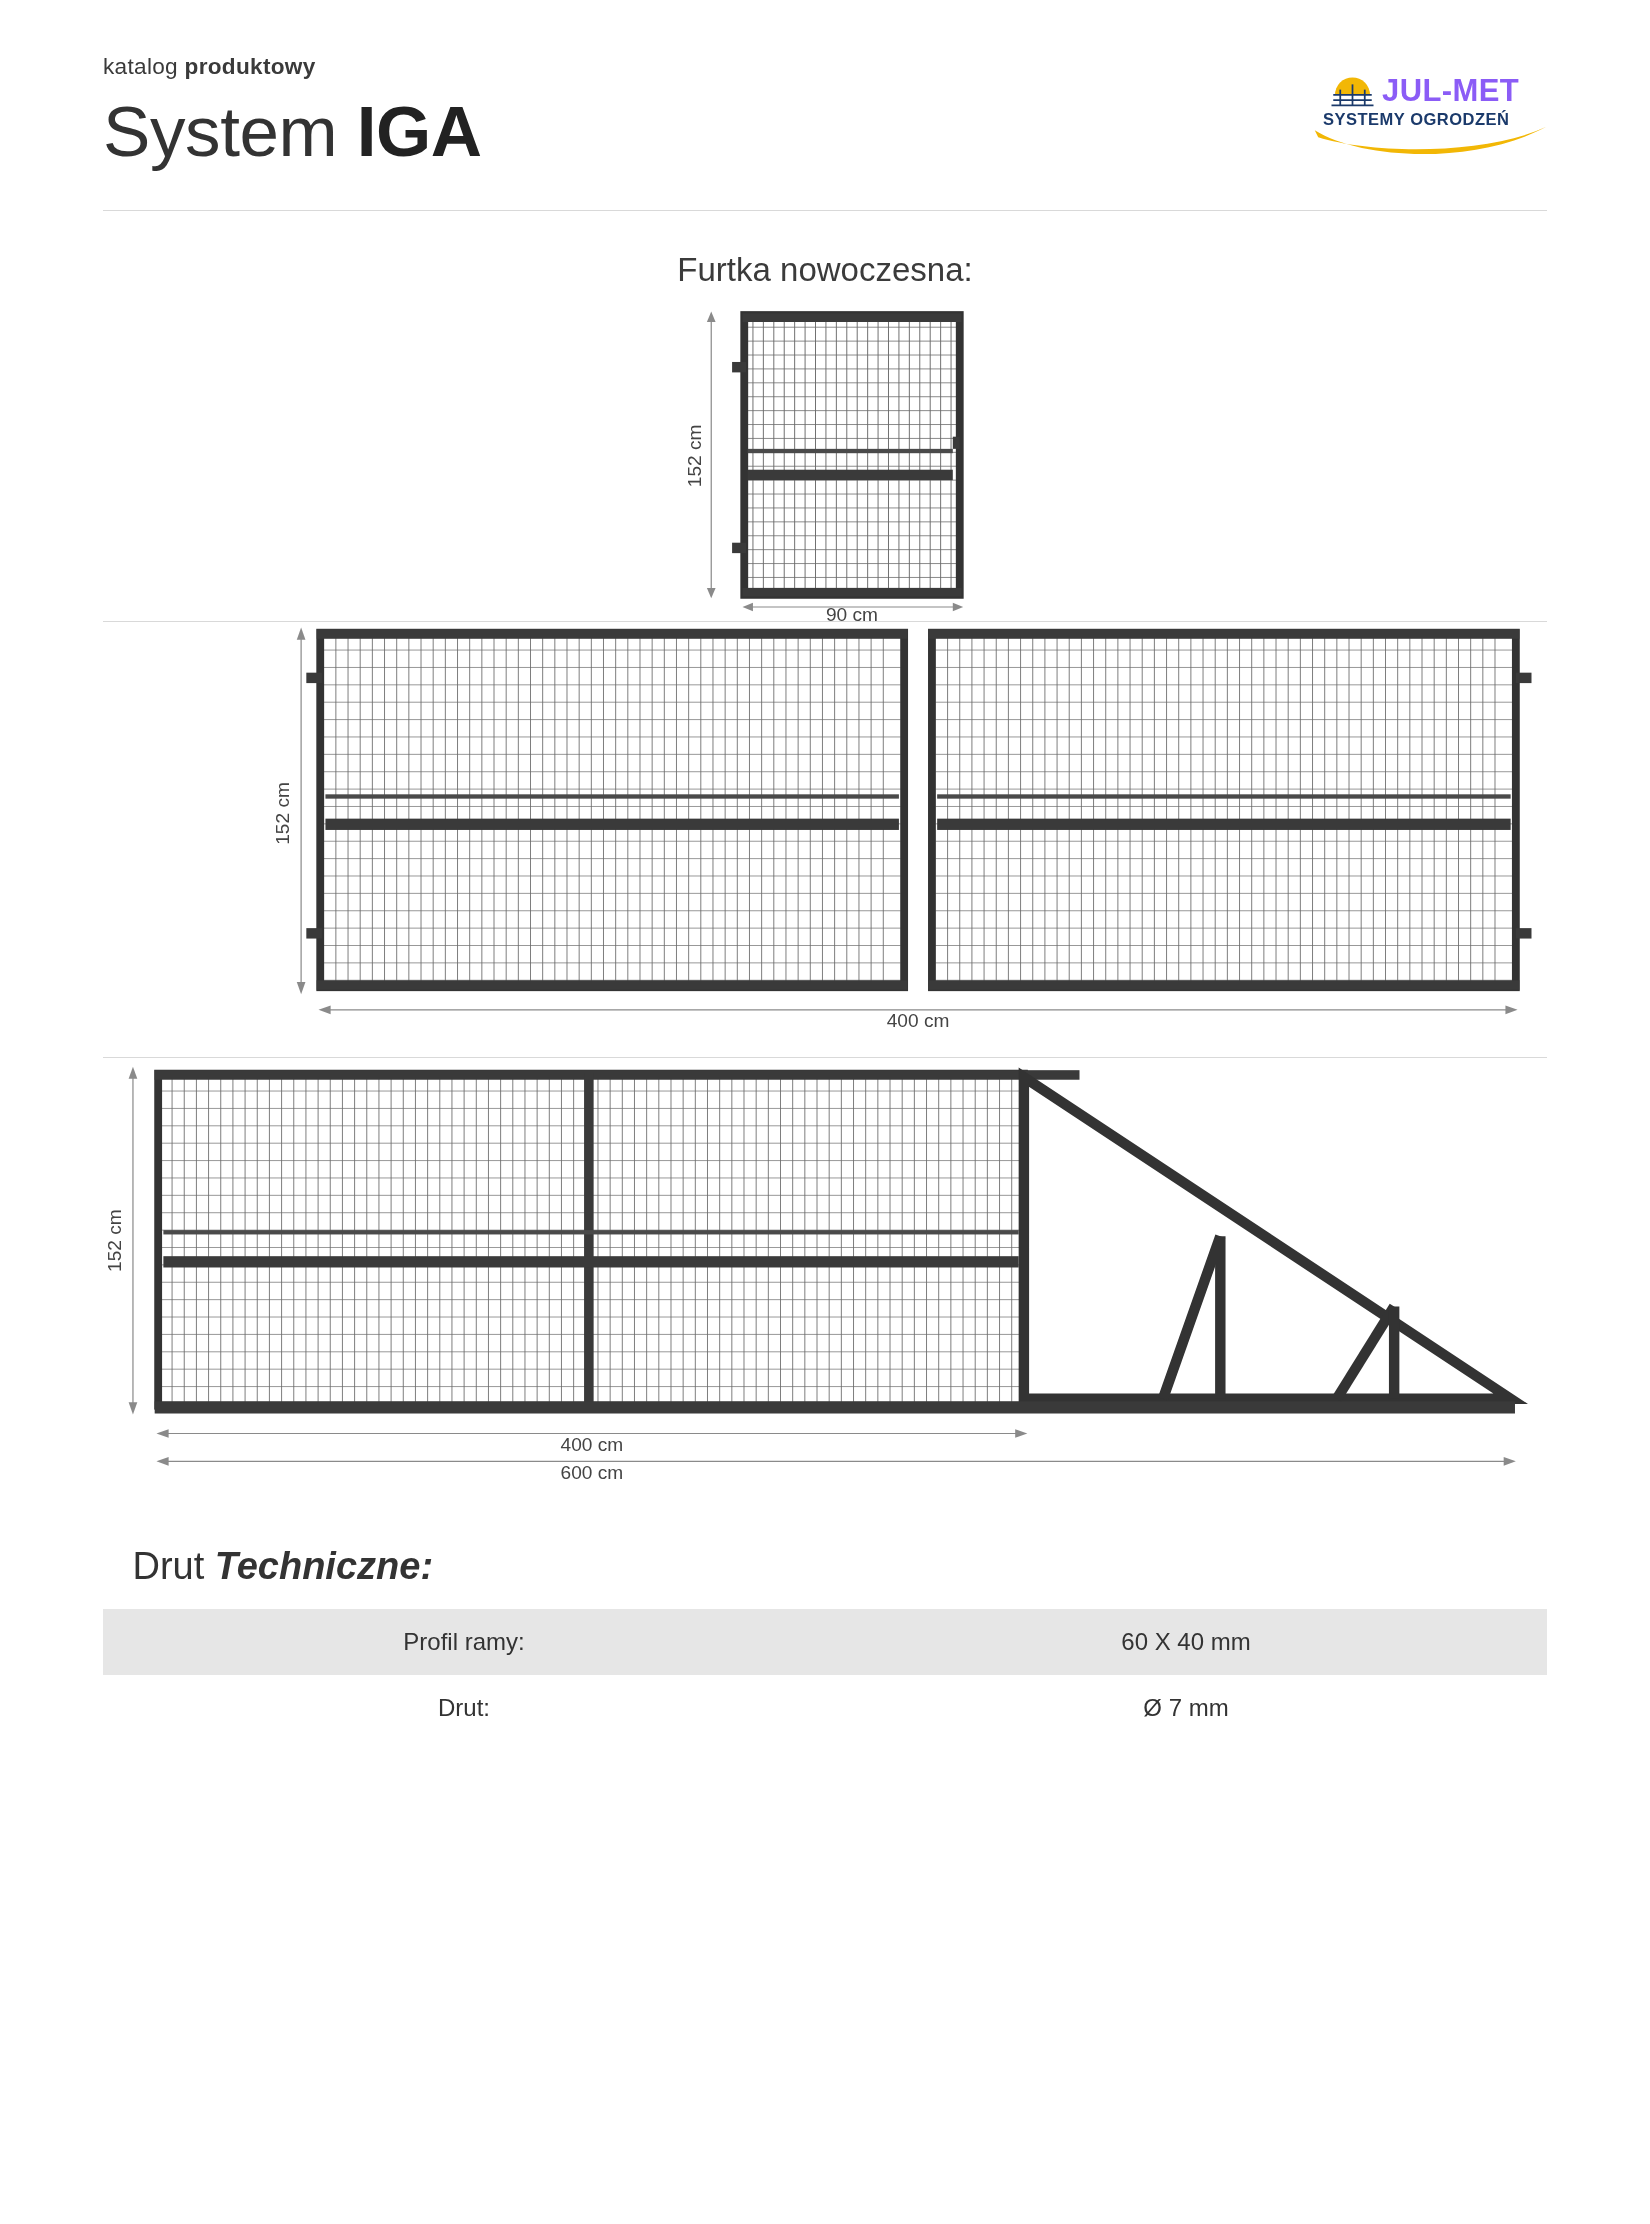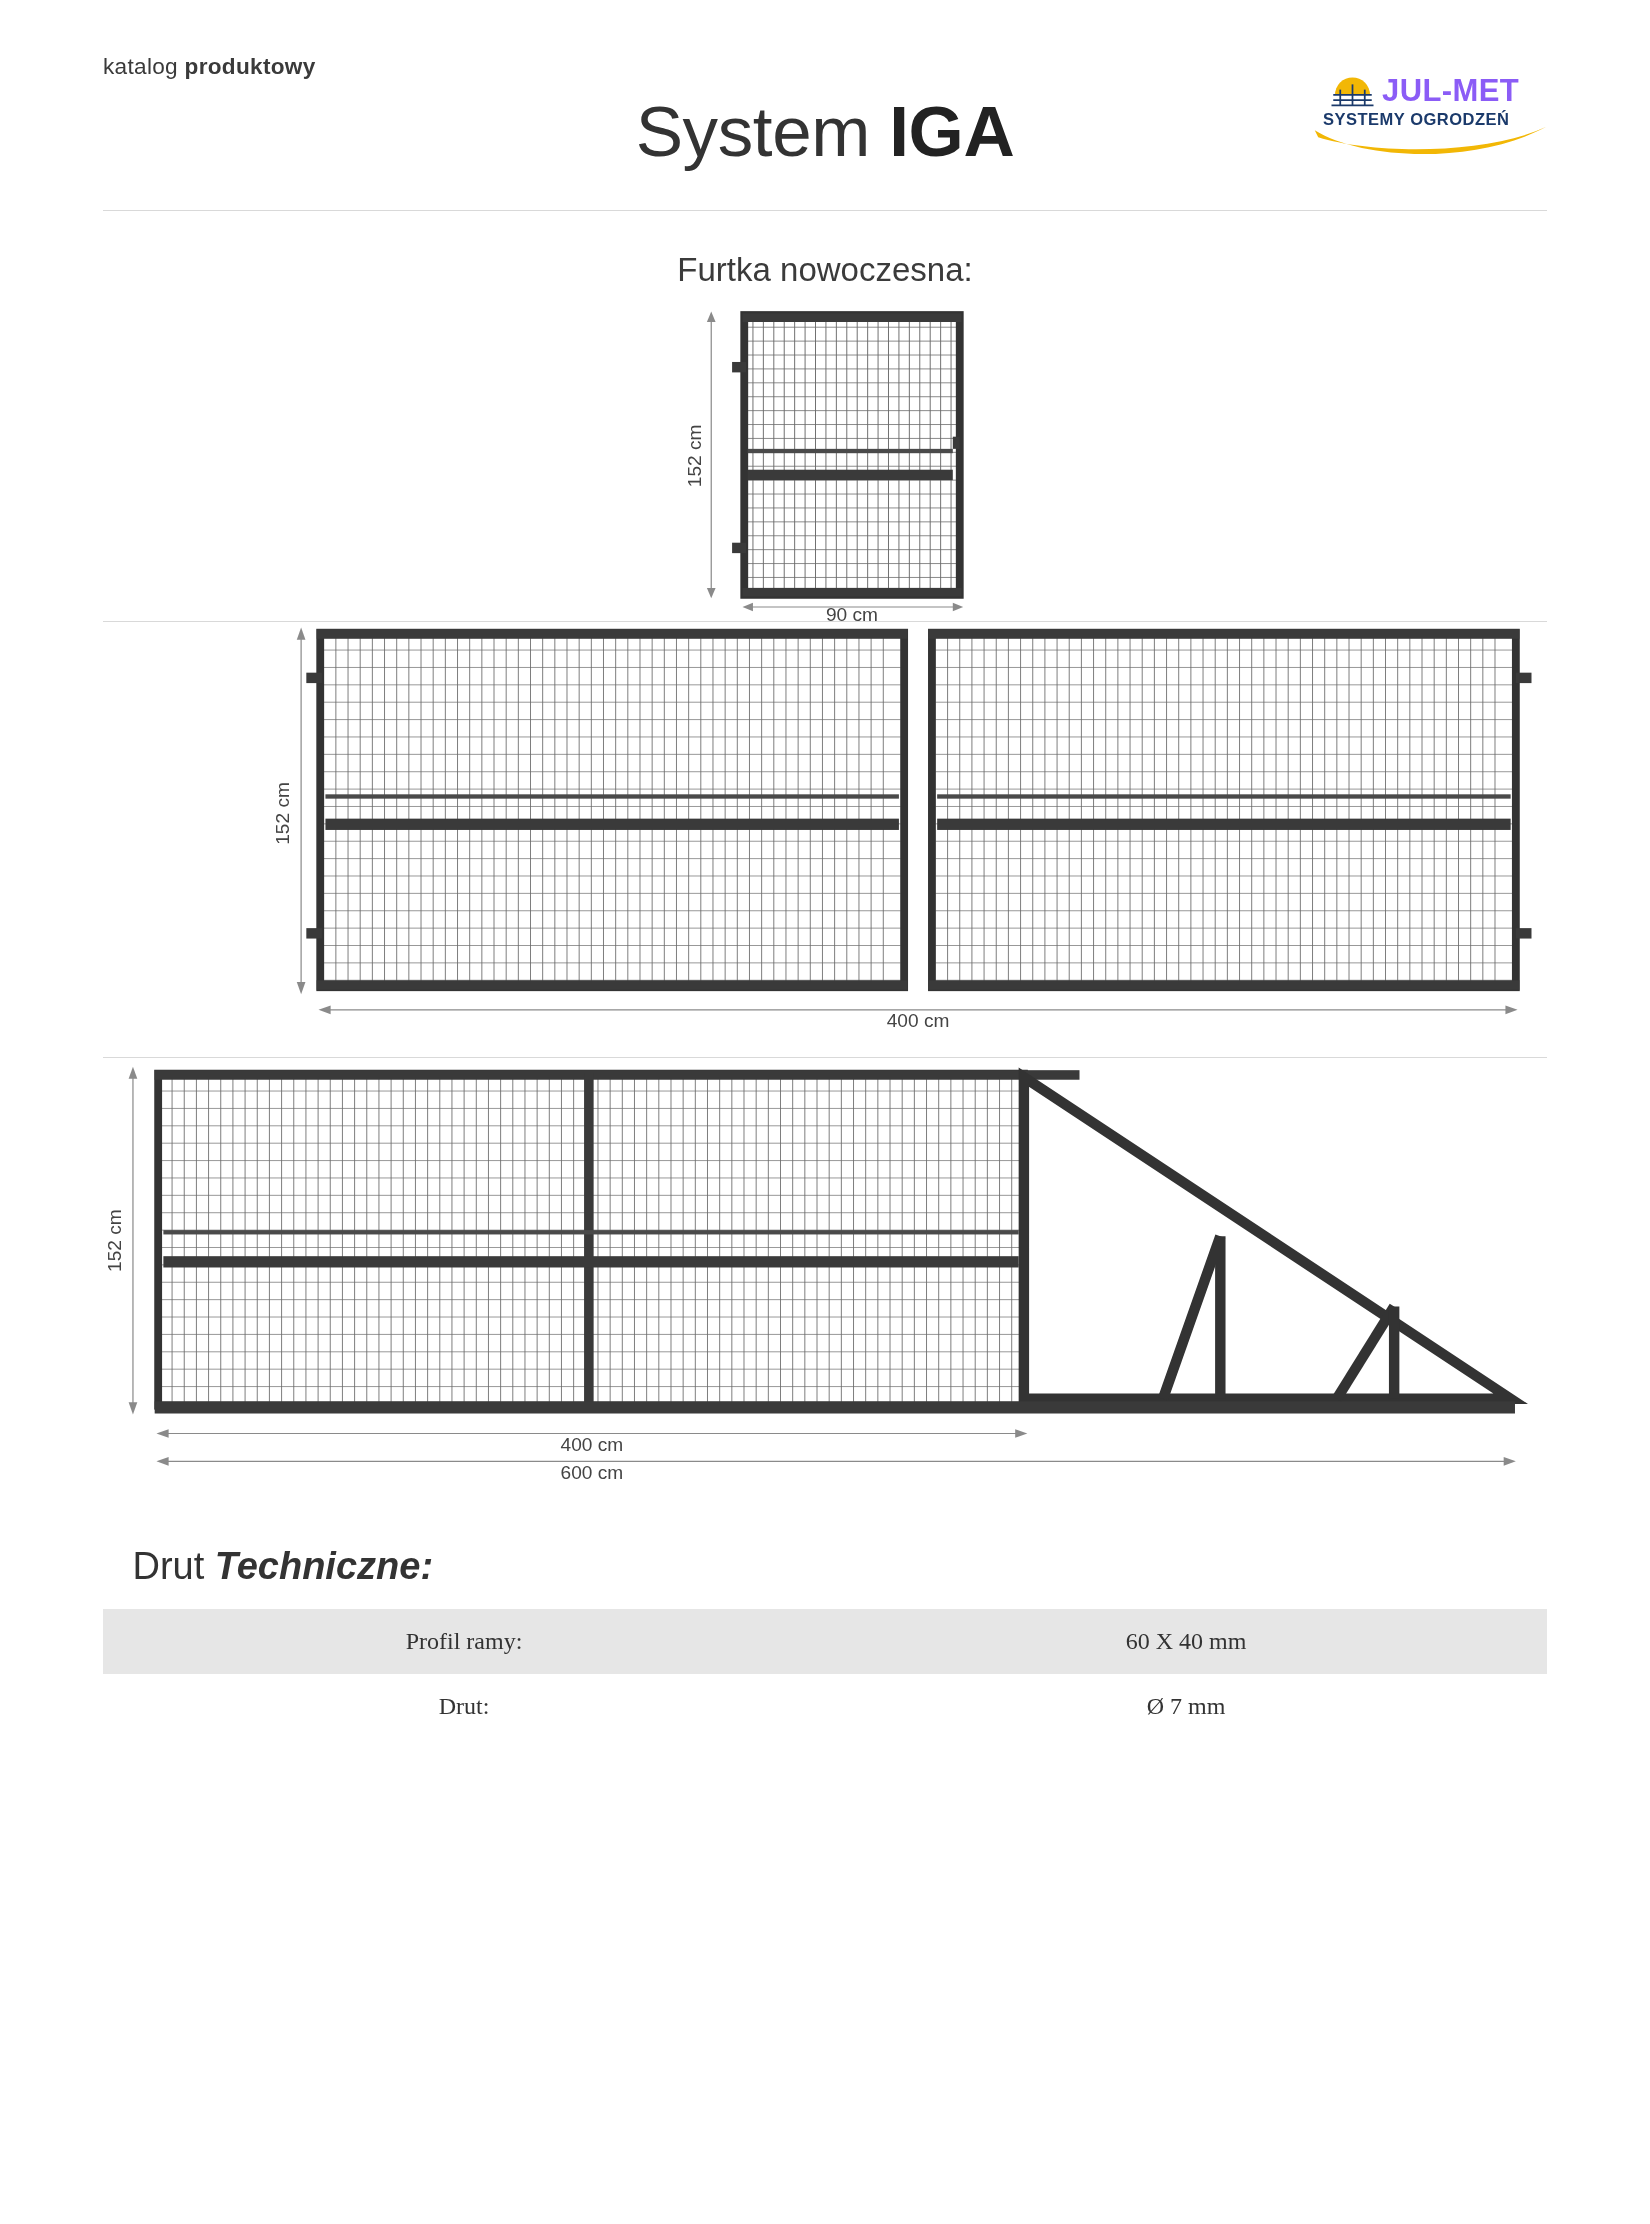--- a/index.html
+++ b/index.html
@@ -36,21 +36,20 @@
     font-weight: 400;
   }
   .kicker b { font-weight: 700; }
   .maintitle {
     margin-top: 15.6px;
     font-size: 71px;
     font-weight: 300;
     letter-spacing: -0.4px;
     color: #333333;
     line-height: 1;
-    text-align: center;
   }
   .maintitle b { font-weight: 700; color: #222; }
 
   .logo {
     position: absolute;
     right: 0;
     top: 68px;
     width: 243px;
     height: 96px;
   }
@@ -121,21 +120,20 @@
   .tech-table {
     width: 100%;
     border-collapse: collapse;
     font-size: 24px;
     color: #333;
   }
   .tech-table td {
     padding: 19px 0;
     text-align: center;
     width: 50%;
-    font-family: Liberation Serif, serif;
   }
   .tech-table tr.alt { background: #e6e6e6; }
 
   svg { display: block; }
   .dim-text {
     font-size: 22px;
     fill: #444;
     font-family: "Liberation Sans", sans-serif;
   }
 </style>

